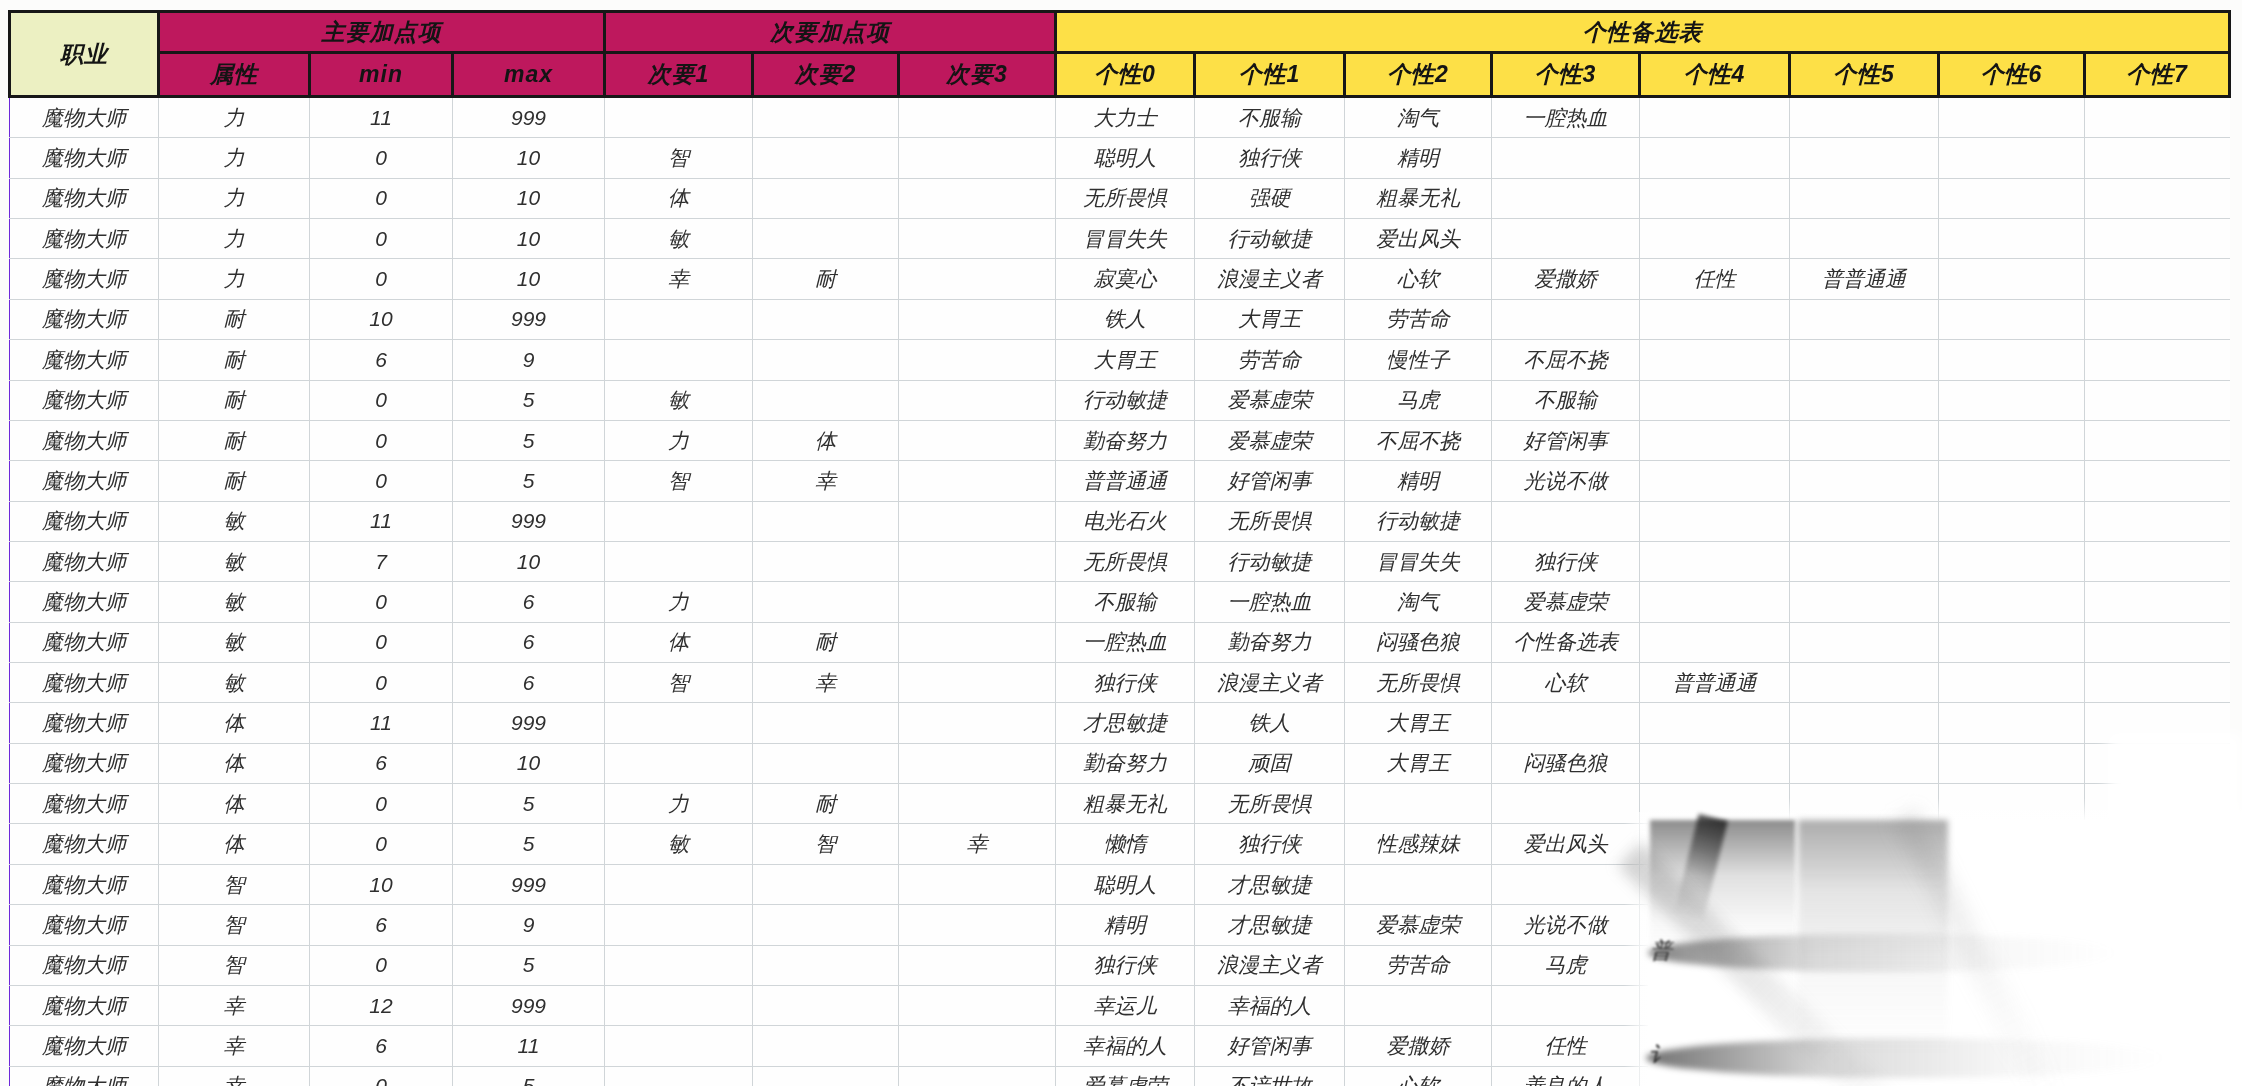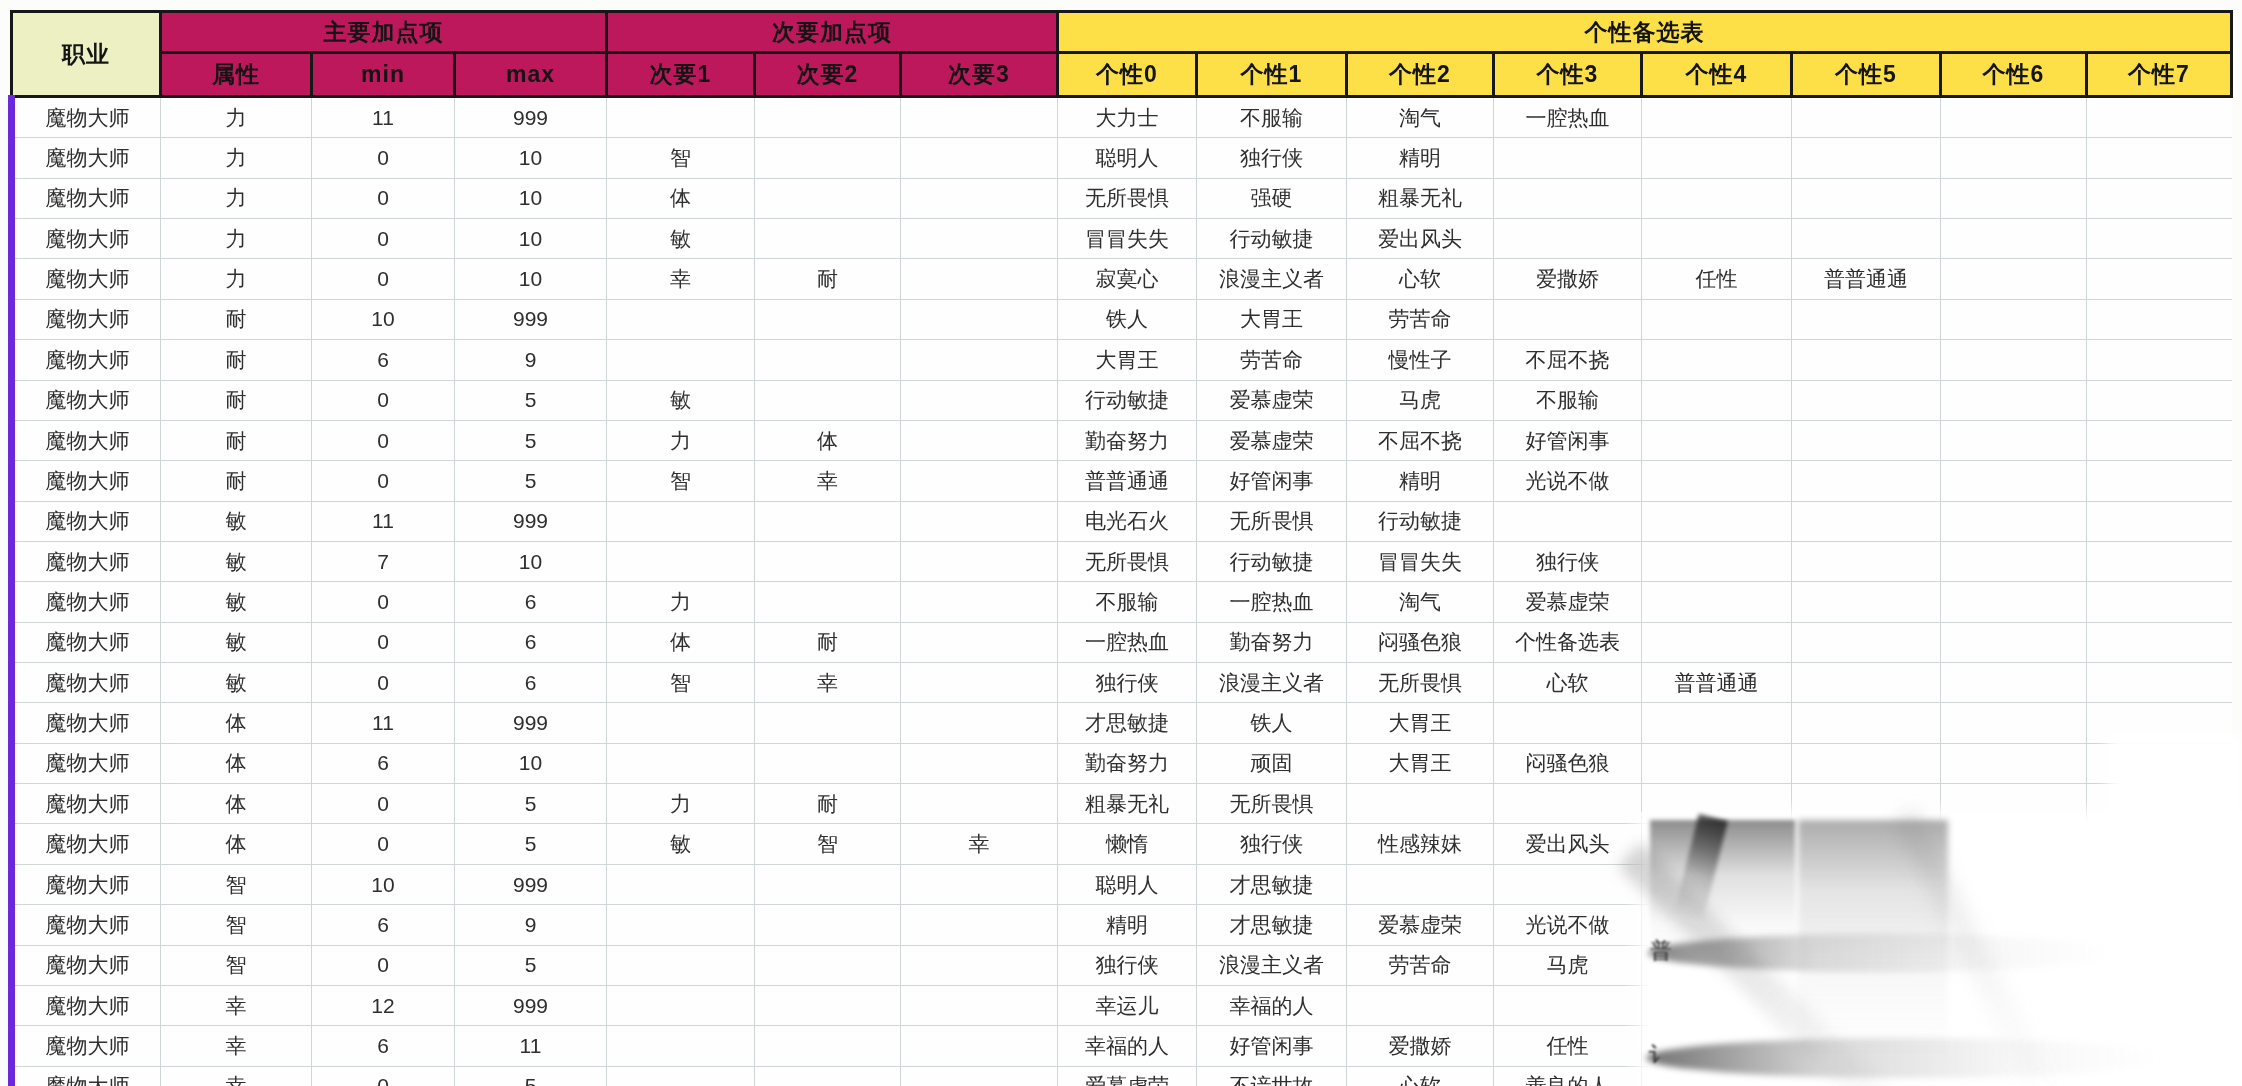--- a/index.html
+++ b/index.html
@@ -1,21 +1,21 @@
 <!DOCTYPE html>
 <html><head>
 <meta charset="utf-8">
 <style>
   html,body{margin:0;padding:0;}
   body{
     width:2242px;height:1086px;overflow:hidden;background:#fcfcfb;
     font-family:"Liberation Sans","DejaVu Sans",sans-serif;
     position:relative;
   }
-  #app{position:absolute;inset:0;}
+  #app{position:absolute;inset:0;font-style:italic;}
   table{
     position:absolute;left:8px;top:10px;width:2220px;
     border-collapse:collapse;table-layout:fixed;
   }
   thead th{
     border:3px solid #171717;
     font-size:23px;font-weight:bold;color:#141414;
     text-align:center;vertical-align:middle;padding:0;
     letter-spacing:1px;
   }
@@ -25,21 +25,21 @@
   th.blue{background:#be185d;}
   th.orange{background:#fde047;}
   tbody td{
     background:#fefefe;
     border:1px solid #d0d5d8;
     height:39.36px;padding:0;
     font-size:21px;color:#2f2f2f;
     text-align:center;vertical-align:middle;
     white-space:nowrap;overflow:hidden;
   }
-  tbody td:first-child{border-left:7px solid #6d28d9;text-align:center;}
+  tbody td:first-child{border-left:1px solid #6d28d9;text-align:center;}
   tbody td:last-child{border-right:none;}
   
   .smear{position:absolute;inset:0;pointer-events:none;}
   .sm{position:absolute;}
   .sm-core{left:1648px;top:820px;width:594px;height:266px;background:#fff;}
   .sm-top{left:1648px;top:798px;width:594px;height:23px;
     background:linear-gradient(to bottom,rgba(255,255,255,0),#fff);}
   .sm-left{left:1624px;top:812px;width:26px;height:274px;
     background:linear-gradient(to right,rgba(255,255,255,0),#fff);}
   .sm-tr{left:2108px;top:733px;width:134px;height:95px;background:#fff;filter:blur(7px);}

